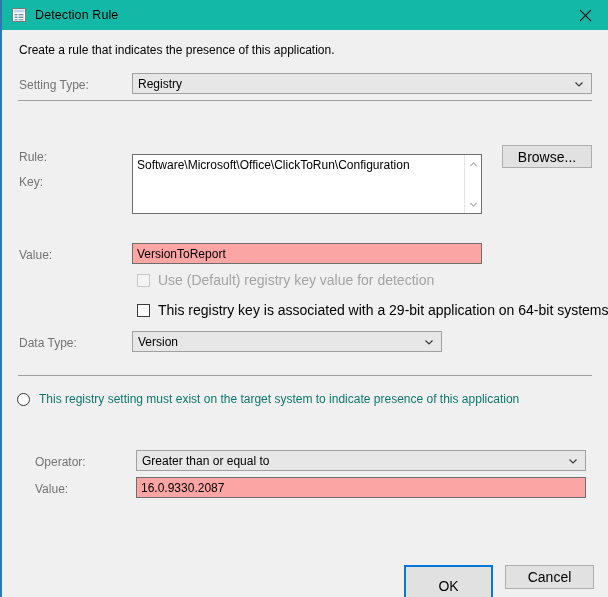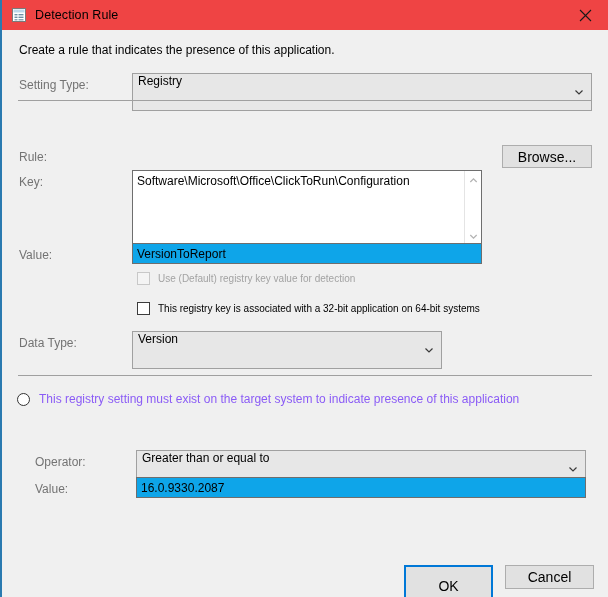--- a/index.html
+++ b/index.html
@@ -24,21 +24,21 @@
     border-left: 2px solid #2a7ab0;
     background: #f0f0f0;
   }
 
   
   .titlebar {
     position: absolute;
     left: 0; top: 0;
     width: 606px;
     height: 30px;
-    background: #ef4444;
+    background: #14b8a6;
     display: flex;
     align-items: center;
   }
   .title-icon {
     margin-left: 9px;
     width: 16px; height: 16px;
     position: relative;
     flex: 0 0 auto;
   }
   .title-icon svg { display: block; }
@@ -88,24 +88,25 @@
     position: absolute;
     font-size: 12px;
     color: #737373;
     white-space: nowrap;
   }
 
   
   .combo {
     position: absolute;
     box-sizing: border-box;
-    height: 38px;
+    height: 21px;
     background: #e7e7e7;
     border: 1px solid #a0a0a0;
     display: flex;
+    align-items: center;
     cursor: default;
   }
   .combo .val {
     margin-left: 5px;
     font-size: 12px;
     color: #000;
     white-space: nowrap;
     overflow: hidden;
   }
   .combo .chev {
@@ -115,21 +116,21 @@
     transform: translateY(-50%);
     width: 10px; height: 10px;
   }
   .combo .chev svg { display: block; }
 
   
   .txtbox {
     position: absolute;
     box-sizing: border-box;
     height: 21px;
-    background: #0ea5e9;
+    background: #fca5a5;
     border: 1px solid #6e6e6e;
     display: flex;
     align-items: center;
     cursor: text;
   }
   .txtbox .val {
     margin-left: 4px;
     font-size: 12px;
     color: #000;
     white-space: nowrap;
@@ -202,21 +203,21 @@
     background: #ffffff;
     border: 1px solid #3c3c3c;
     flex: 0 0 auto;
   }
   .cbox.disabled {
     border-color: #c8c8c8;
     background: #f4f4f4;
   }
   .cbrow .cbtext {
     margin-left: 8px;
-    font-size: 10px;
+    font-size: 14px;
     color: #000;
     white-space: nowrap;
   }
   .cbrow .cbtext.disabled { color: #a3a3a3; }
 
   
   .rrow {
     position: absolute;
     display: flex;
     align-items: center;
@@ -237,21 +238,21 @@
     left: 50%; top: 50%;
     width: 5px; height: 5px;
     margin-left: -2.5px;
     margin-top: -2.5px;
     border-radius: 50%;
     background: #2b2b2b;
   }
   .rrow .rtext {
     margin-left: 9px;
     font-size: 12px;
-    color: #8b5cf6;
+    color: #0f766e;
     white-space: nowrap;
   }
 </style>
 </head>
 <body>
 
 <div class="window">
 
   <div class="titlebar">
     <span class="title-icon">
@@ -297,21 +298,21 @@
       <span class="val">HKEY_LOCAL_MACHINE</span>
       <span class="chev">
         <svg width="10" height="10" viewBox="0 0 10 10">
           <polyline points="1.5,3.5 5,7 8.5,3.5" fill="none" stroke="#3a3a3a" stroke-width="1.2"></polyline>
         </svg>
       </span>
     </div>
     <div class="btn" style="left:500px; top:115px; width:90px; height:23px;">Browse...</div>
 
     <div class="lbl" style="left:17px; top:145px;">Key:</div>
-    <div class="textarea" style="left:130px; top:140px; width:350px; height:76px;">
+    <div class="textarea" style="left:130px; top:124px; width:350px; height:60px;">
       <span class="val">Software\Microsoft\Office\ClickToRun\Configuration</span>
       <div class="vscroll">
         <div class="arrow up">
           <svg width="9" height="9" viewBox="0 0 9 9">
             <polyline points="1.3,6 4.5,2.8 7.7,6" fill="none" stroke="#b4b4b4" stroke-width="1.3"></polyline>
           </svg>
         </div>
         <div class="arrow down">
           <svg width="9" height="9" viewBox="0 0 9 9">
             <polyline points="1.3,3 4.5,6.2 7.7,3" fill="none" stroke="#b4b4b4" stroke-width="1.3"></polyline>
@@ -325,21 +326,21 @@
       <span class="val">VersionToReport</span>
     </div>
 
     <div class="cbrow" style="left:135px; top:242px;">
       <span class="cbox disabled"></span>
       <span class="cbtext disabled">Use (Default) registry key value for detection</span>
     </div>
 
     <div class="cbrow" style="left:135px; top:272px;">
       <span class="cbox"></span>
-      <span class="cbtext">This registry key is associated with a 32-bit application on 64-bit systems</span>
+      <span class="cbtext">This registry key is associated with a 29-bit application on 64-bit systems</span>
     </div>
 
     <div class="lbl" style="left:17px; top:306px;">Data Type:</div>
     <div class="combo" style="left:130px; top:301px; width:310px;">
       <span class="val">Version</span>
       <span class="chev">
         <svg width="10" height="10" viewBox="0 0 10 10">
           <polyline points="1.5,3.5 5,7 8.5,3.5" fill="none" stroke="#3a3a3a" stroke-width="1.2"></polyline>
         </svg>
       </span>

